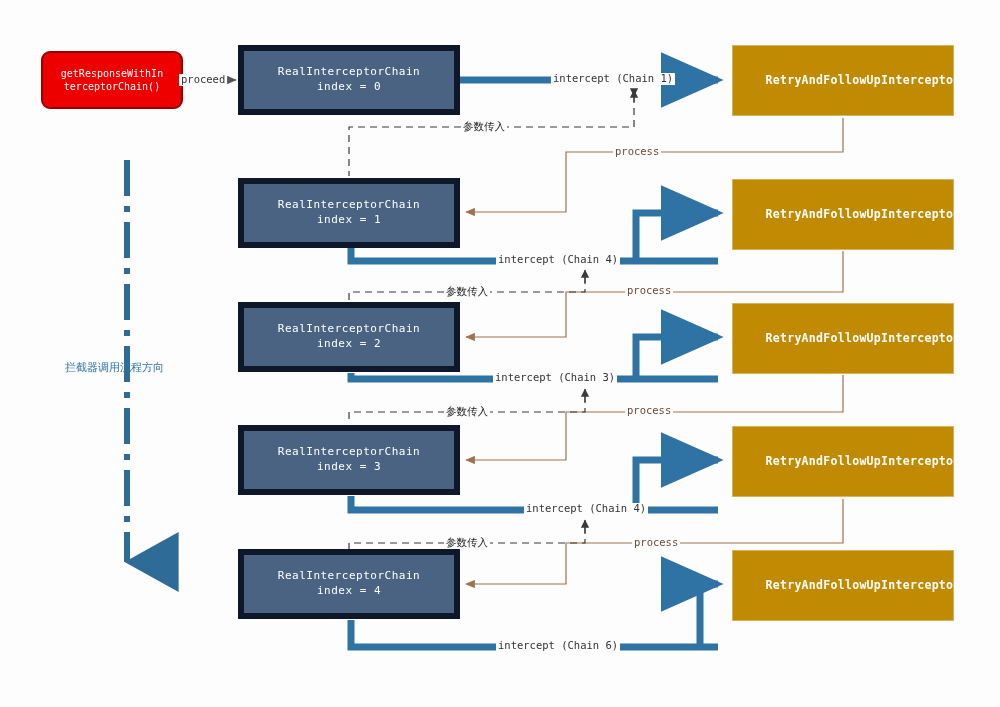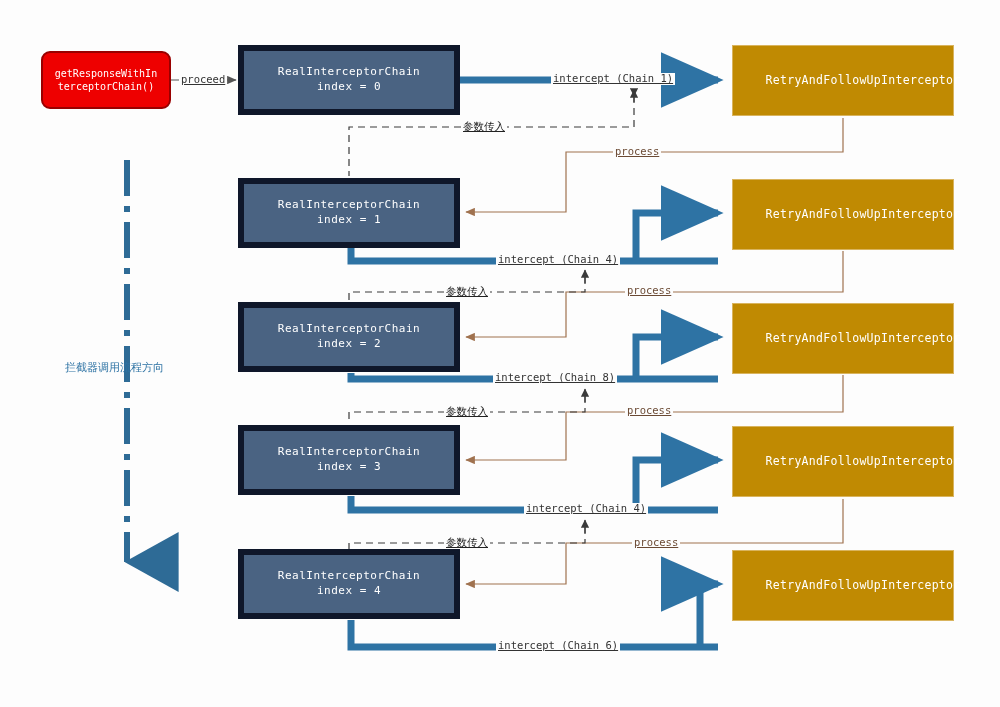--- a/index.html
+++ b/index.html
@@ -13,29 +13,29 @@
   #canvas{position:absolute;left:0;top:0;width:1000px;height:707px;}
   svg.layer{position:absolute;left:0;top:0;width:1000px;height:707px;}
   .node{position:absolute;box-sizing:border-box;display:flex;align-items:center;justify-content:center;text-align:center;}
   .node .lbl{white-space:pre;line-height:1.35;}
   .chain-box{
     background:#4a6382;border:6px solid #0f172a;
     color:#ffffff;font-size:11px;letter-spacing:.5px;
   }
   .interceptor-box{
     background:#c08a02;border:1px solid #d9b45e;
-    color:#ffffff;font-size:11.5px;font-weight:normal;letter-spacing:.3px;padding-left:40px;
+    color:#ffffff;font-size:11.5px;font-weight:bold;letter-spacing:.3px;padding-left:40px;
   }
   .entry-box{
     background:#ee0000;border:2px solid #990000;border-radius:9px;
     color:#ffffff;font-size:10px;line-height:1.5;
   }
   .edge-label{
     position:absolute;background:#fdfdfd;color:#333;
-    font-size:10.5px;padding:0 2px;white-space:nowrap;line-height:1.1;text-decoration:underline;
+    font-size:10.5px;padding:0 2px;white-space:nowrap;line-height:1.1;
   }
   .edge-label.brown{color:#6b4a34;}
   .edge-label.cn{font-family:"DejaVu Sans",sans-serif;font-size:10.5px;color:#222;text-align:center;}
   .flow-label{
     position:absolute;color:#2e73a4;font-size:11px;white-space:nowrap;
     font-family:"DejaVu Sans",sans-serif;
   }
 </style>
 </head>
 <body>
@@ -115,21 +115,21 @@
       <path d="M585,527 L585,543 L349,543 L349,549" stroke="#3a3a3a" stroke-width="1.2" fill="none" stroke-dasharray="7 5"></path>
       <path d="M585,533 L585,520" stroke="#3a3a3a" stroke-width="1.2" fill="none" marker-end="url(#darkhead)"></path>
     </g>
 
     <g>
       <path d="M351,620 L351,647 L718,647" stroke="#2e73a4" stroke-width="7" fill="none"></path>
       <path d="M700,647 L700,584 L718,584" stroke="#2e73a4" stroke-width="7" fill="none" marker-end="url(#bluehead)"></path>
     </g>
   </svg>
 
-  <div class="node entry-box" style="left:41px;top:51px;width:130px;height:58px;">
+  <div class="node entry-box" style="left:41px;top:51px;width:142px;height:58px;">
     <span class="lbl">getResponseWithIn
 terceptorChain()</span>
   </div>
 
   <div class="node chain-box" style="left:238px;top:45px;width:222px;height:70px;">
     <span class="lbl">RealInterceptorChain
 index = 0</span>
   </div>
   <div class="node chain-box" style="left:238px;top:178px;width:222px;height:70px;">
     <span class="lbl">RealInterceptorChain
@@ -161,21 +161,21 @@
     <span class="lbl">RetryAndFollowUpInterceptor</span>
   </div>
   <div class="node interceptor-box" style="left:732px;top:550px;width:222px;height:71px;">
     <span class="lbl">RetryAndFollowUpInterceptor</span>
   </div>
 
   <div class="edge-label" style="left:179px;top:74px;">proceed</div>
 
   <div class="edge-label" style="left:531px;top:73px;margin-left:20px;">intercept (Chain 1)</div>
   <div class="edge-label" style="left:496px;top:254px;">intercept (Chain 4)</div>
-  <div class="edge-label" style="left:493px;top:372px;">intercept (Chain 8)</div>
+  <div class="edge-label" style="left:493px;top:372px;">intercept (Chain 3)</div>
   <div class="edge-label" style="left:496px;top:503px;margin-left:28px;">intercept (Chain 4)</div>
   <div class="edge-label" style="left:496px;top:640px;">intercept (Chain 6)</div>
 
   <div class="edge-label brown" style="left:613px;top:146px;">process</div>
   <div class="edge-label brown" style="left:625px;top:285px;">process</div>
   <div class="edge-label brown" style="left:625px;top:405px;">process</div>
   <div class="edge-label brown" style="left:632px;top:537px;">process</div>
 
   <div class="edge-label cn" style="left:461px;top:121px;">参数传入</div>
   <div class="edge-label cn" style="left:444px;top:286px;">参数传入</div>

